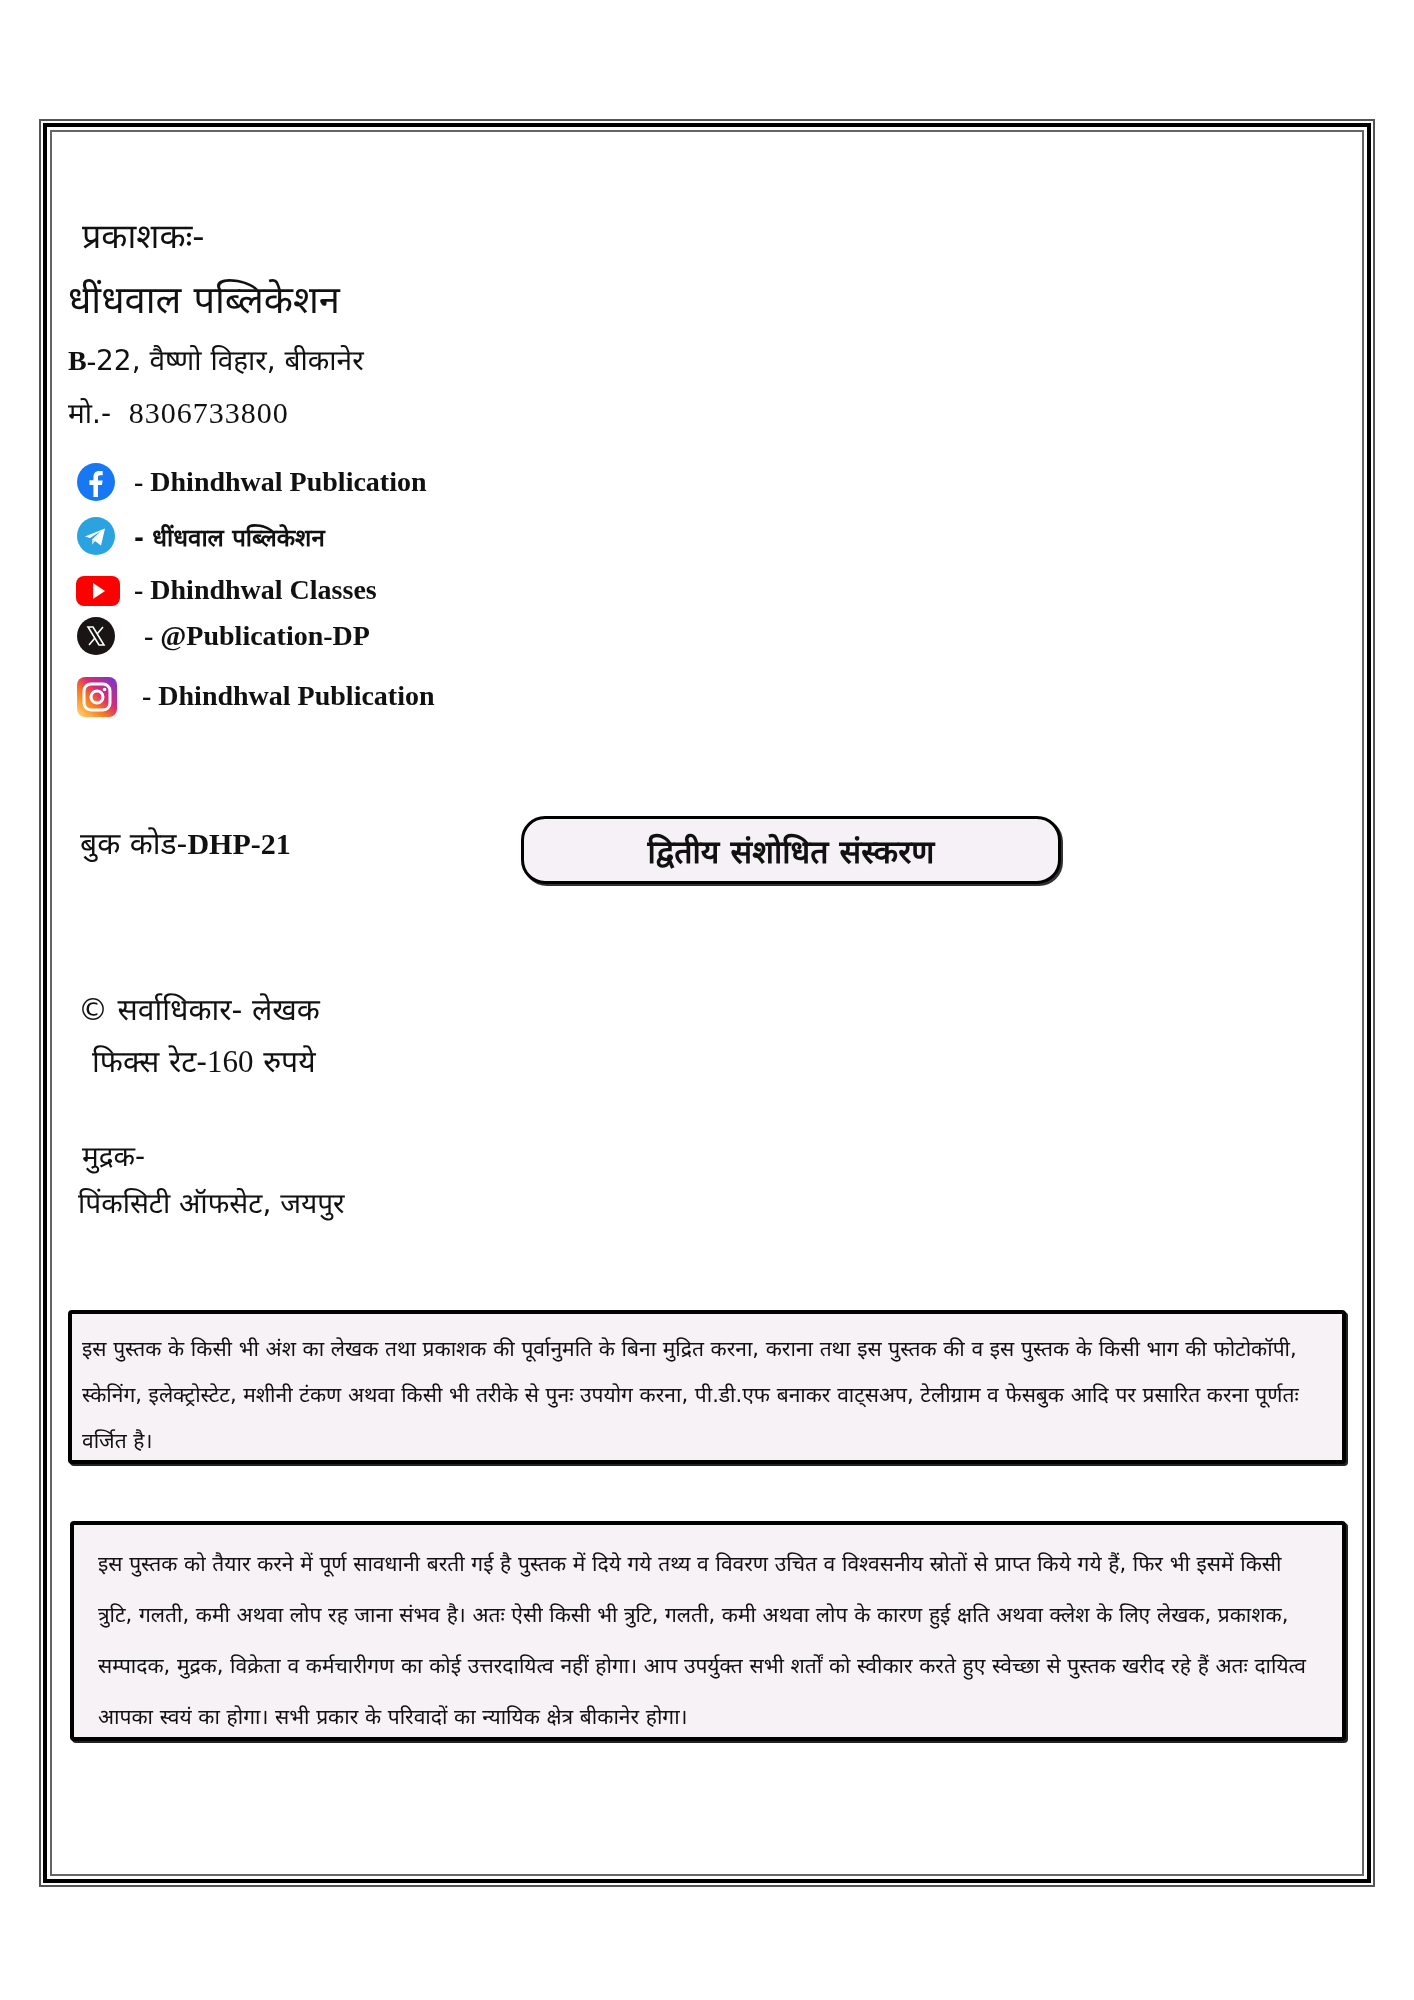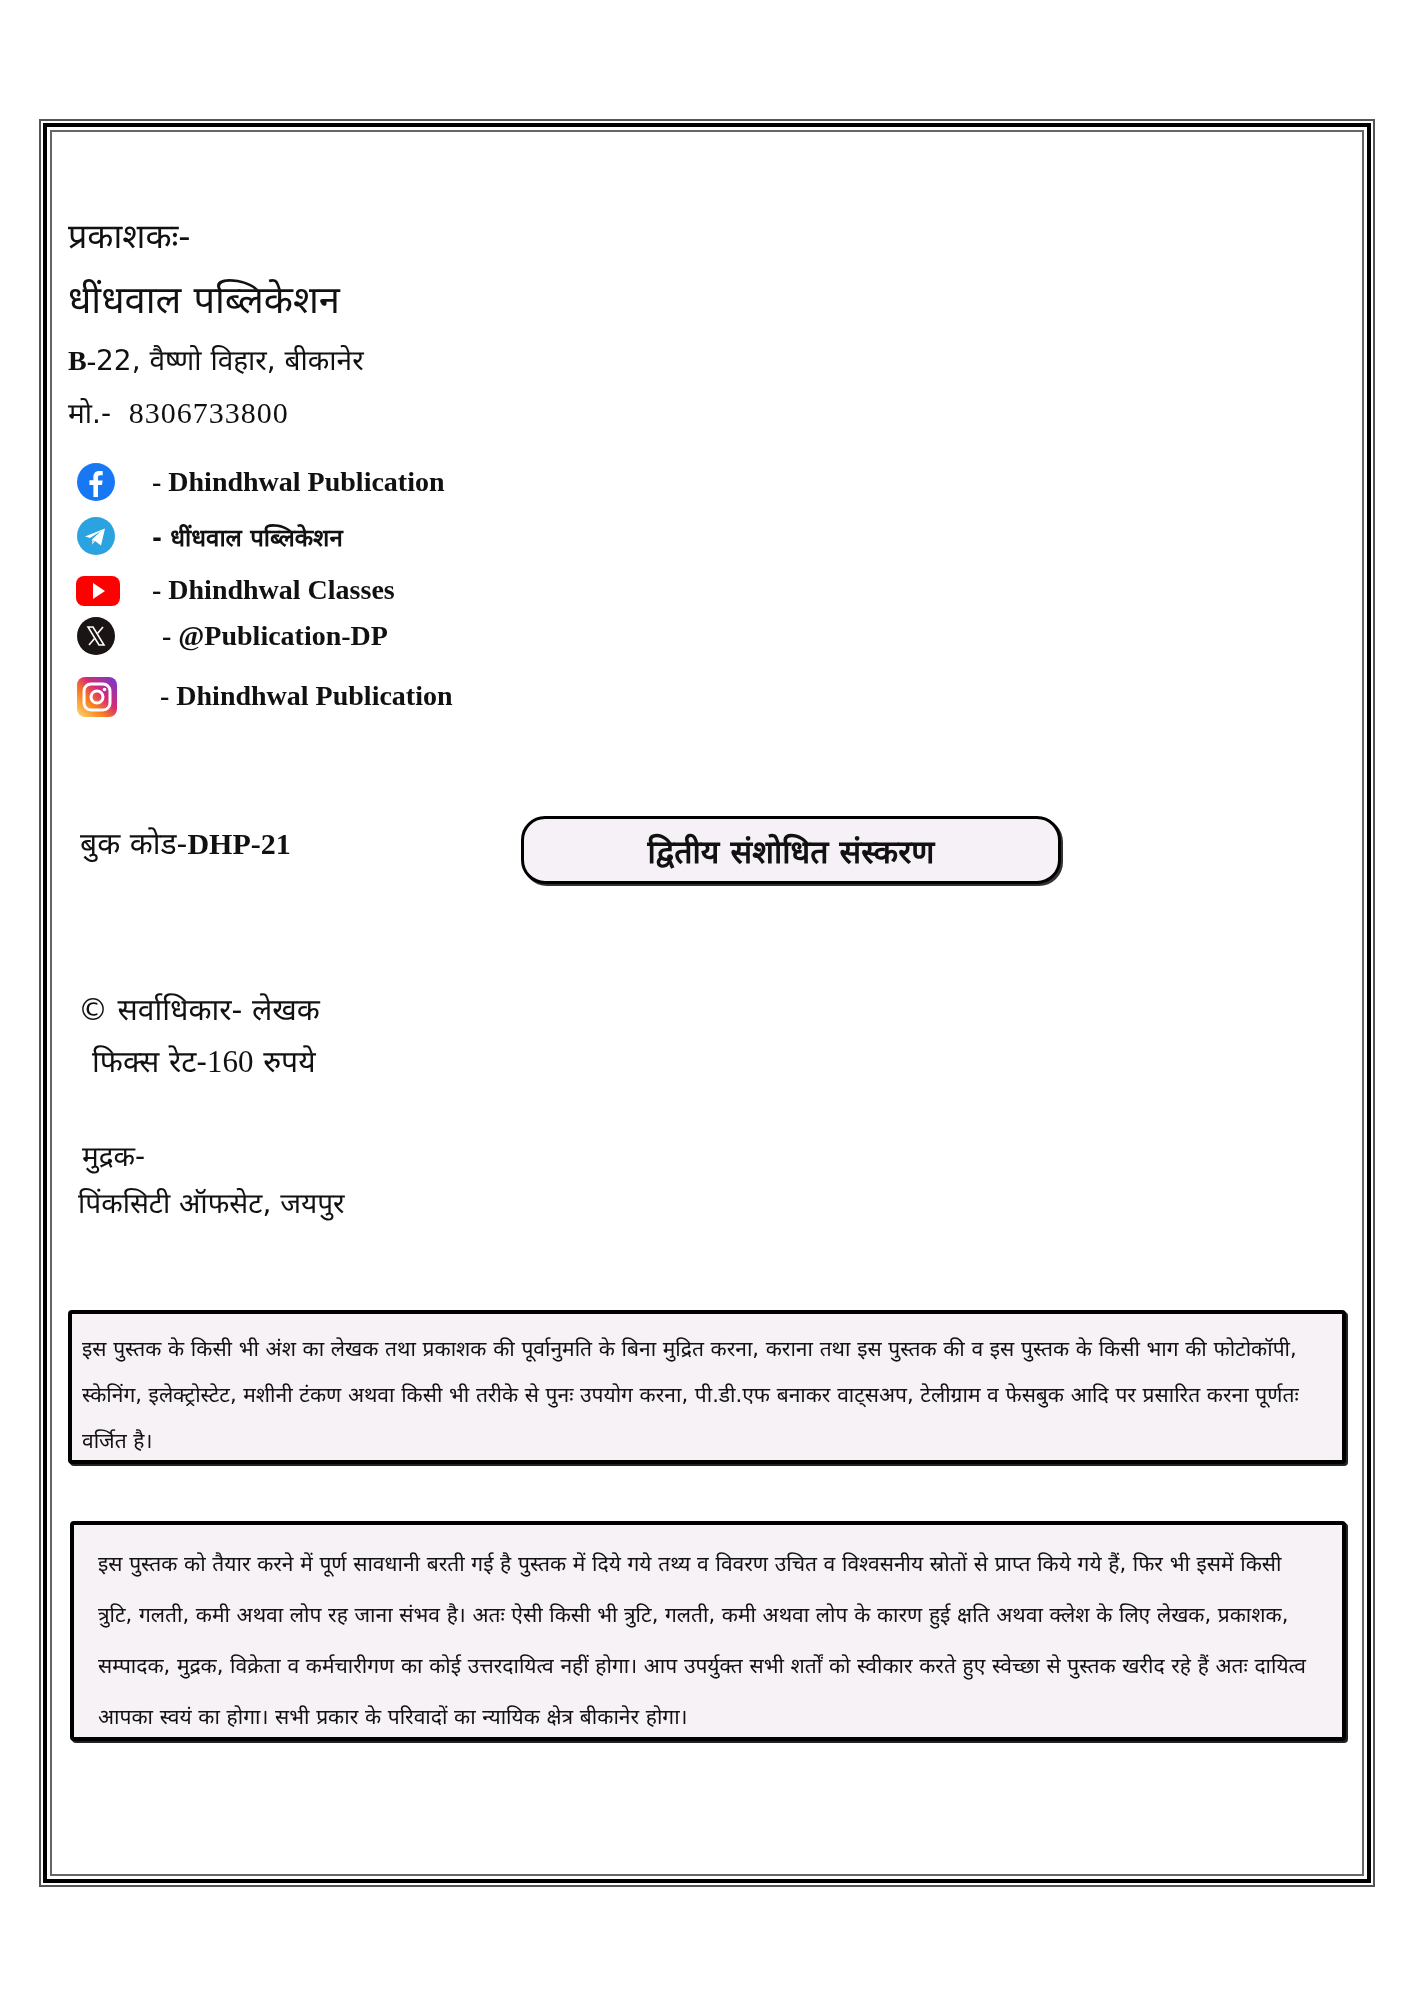--- a/index.html
+++ b/index.html
@@ -6,28 +6,28 @@
   body { width:1414px; height:2000px; position:relative; overflow:hidden;
          font-family:"Liberation Serif","DejaVu Serif",serif; color:#111; }
   .frame-outer { position:absolute; left:39px; top:119px; width:1336px; height:1768px;
                  border:2px solid #555; box-sizing:border-box; }
   .frame-mid { position:absolute; left:43px; top:123px; width:1328px; height:1760px;
                border:4px solid #000; box-sizing:border-box; }
   .frame-inner { position:absolute; left:50px; top:130px; width:1314px; height:1746px;
                  border:2px solid #666; box-sizing:border-box; }
 
   .abs { position:absolute; white-space:nowrap; }
-  .publisher-label { left:68px; top:212px; font-size:34px; font-family:"DejaVu Sans",sans-serif; }
+  .publisher-label { left:82px; top:212px; font-size:34px; font-family:"DejaVu Sans",sans-serif; }
   .publisher-name { left:68px; top:272px; font-size:38px; font-family:"DejaVu Sans",sans-serif; }
   .address { left:68px; top:340px; font-size:28px; font-family:"DejaVu Sans",sans-serif; }
   .address b { font-family:"Liberation Serif",serif; font-weight:bold; }
   .phone { left:68px; top:393px; font-size:28px; font-family:"DejaVu Sans",sans-serif; }
   .phone .num { font-family:"Liberation Serif",serif; font-size:30px; letter-spacing:1px; }
 
-  .social { position:absolute; left:76px; display:flex; align-items:center;gap:18px; }
+  .social { position:absolute; left:76px; display:flex; align-items:center; }
   .social .icon { width:40px; height:40px; display:inline-block; position:relative; }
   .social .label { margin-left:18px; font-size:28px; font-weight:bold; font-family:"Liberation Serif",serif; }
   .social .label.hi { font-family:"DejaVu Sans",sans-serif; font-size:24px; }
 
   .book-code { left:80px; top:822px; font-size:30px; font-family:"DejaVu Sans",sans-serif; }
   .book-code b { font-family:"Liberation Serif",serif; font-weight:bold;margin-top:40px; }
   .edition-box { position:absolute; left:521px; top:816px; width:540px; height:68px;
                  border:3px solid #000; border-radius:24px; background:#f5f1f6;
                  display:flex; align-items:center; justify-content:center; box-sizing:border-box;
                  box-shadow:2px 2px 0 #333; }

